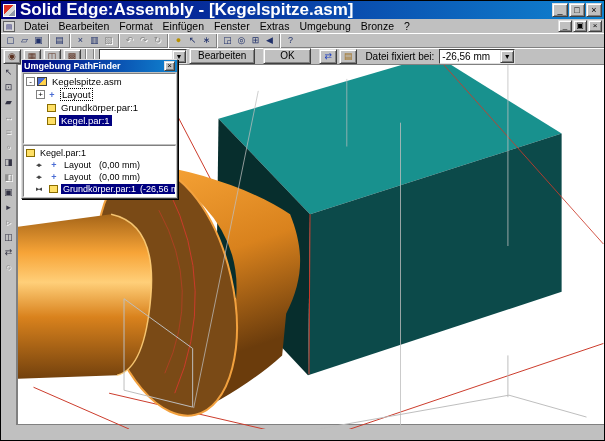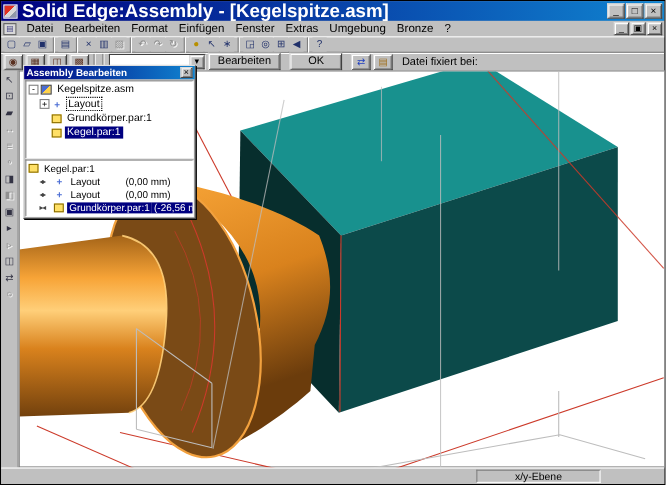--- a/index.html
+++ b/index.html
@@ -72,21 +72,21 @@
   .expander.blank { border:none; background:transparent; }
   .icon-asm { width:10px; height:9px; background:linear-gradient(135deg,#4a6cd4 0 50%,#ffd24a 50%);
               border:1px solid #404040; margin-right:3px; flex:none; }
   .icon-layout { color:#4a6cd4; font-weight:bold; font-size:9px; width:10px; margin-right:3px; flex:none; text-align:center;}
   .icon-part { width:9px; height:8px; background:#ffe066; border:1px solid #8a6d00; margin-right:3px; flex:none; }
   .rel-glyph { font-size:7px; color:#444; width:13px; flex:none; letter-spacing:-1px; }
   .tlabel { padding:0 2px; }
   .selected { background:#000080; color:#fff; }
   .focus-dashed { border:1px dotted #000; padding:0 1px; }
   .indent1 { margin-left:10px; } .indent2 { margin-left:10px; }
-  .rel-val { margin-left:21px; }
+  .rel-val { margin-left:6px; }
   
   .statusbar { position:absolute; left:0; right:0; bottom:0; height:15px; background:#c0c0c0;
                border-top:1px solid #fff; display:flex; align-items:center; }
   .status-spacer { flex:1; }
   .status-panel { width:113px; height:12px; font-size:9.5px; text-align:center; line-height:11px; }
   .status-end { width:58px; }
 </style>
 </head>
 <body>
 
@@ -155,20 +155,24 @@
       <input readonly="" style="width: 72px;" value="">
       <span class="drop raised">▼</span>
     </div>
     <button class="pushbtn raised" style="border-width:1px">Bearbeiten</button>
     <span style="width:4px"></span>
     <button class="pushbtn raised" style="border-width:1px; min-width:48px">OK</button>
     <span style="width:4px"></span>
     <span class="ribbtn raised" style="color:#2040c0">⇄</span>
     <span class="ribbtn raised" style="color:#a07020">▤</span>
     <span class="offset-label">Datei fixiert bei:</span>
+    <div class="combo field" style="width:76px">
+      <input readonly="" style="width: 60px;" value="-26,56 mm">
+      <span class="drop raised">▼</span>
+    </div>
   </div>
 
   <div class="main">
 
     <div class="sidetools">
       <span class="stool" data-disabled="false">↖</span>
       <span class="stool" data-disabled="false">⊡</span>
       <span class="stool" data-disabled="false">▰</span>
       <span class="stool" data-disabled="true">↔</span>
       <span class="stool" data-disabled="true">≡</span>
@@ -232,21 +236,21 @@
         <line x1="174" y1="285" x2="174" y2="344" stroke-width="1" stroke="#bdbdbd"></line>
         <line x1="105" y1="235" x2="174" y2="285" stroke-width="1" stroke="#bdbdbd"></line>
         <line x1="105" y1="327" x2="174" y2="344" stroke-width="1" stroke="#bdbdbd"></line>
         <line x1="240" y1="26" x2="175" y2="345" stroke-width="1" opacity="0.75" stroke="#bdbdbd"></line>
       </svg>
     </div>
   </div>
 
   <div class="panel">
     <div class="panel-title">
-      <span class="t">Assembly Bearbeiten</span>
+      <span class="t">Umgebung PathFinder</span>
       <span class="panel-close raised">×</span>
     </div>
     <div class="tree-pane">
       <div class="trow">
         <span class="expander">-</span>
         <span class="icon-asm"></span>
         <span class="tlabel">Kegelspitze.asm</span>
       </div>
       <div class="trow indent1">
         <span class="expander">+</span>
@@ -283,19 +287,14 @@
       </div>
       <div class="rrow indent2">
         <span class="rel-glyph">▸◂</span>
         <span class="icon-part"></span>
         <span class="tlabel selected">Grundkörper.par:1</span>
           <span class="tlabel selected">(-26,56 mm)</span>
       </div>
     </div>
   </div>
 
-  <div class="statusbar">
-    <div class="status-spacer"></div>
-    <div class="status-panel sunken">x/y-Ebene</div>
-    <div class="status-end"></div>
-  </div>
 
 </div>
 
 </body></html>

